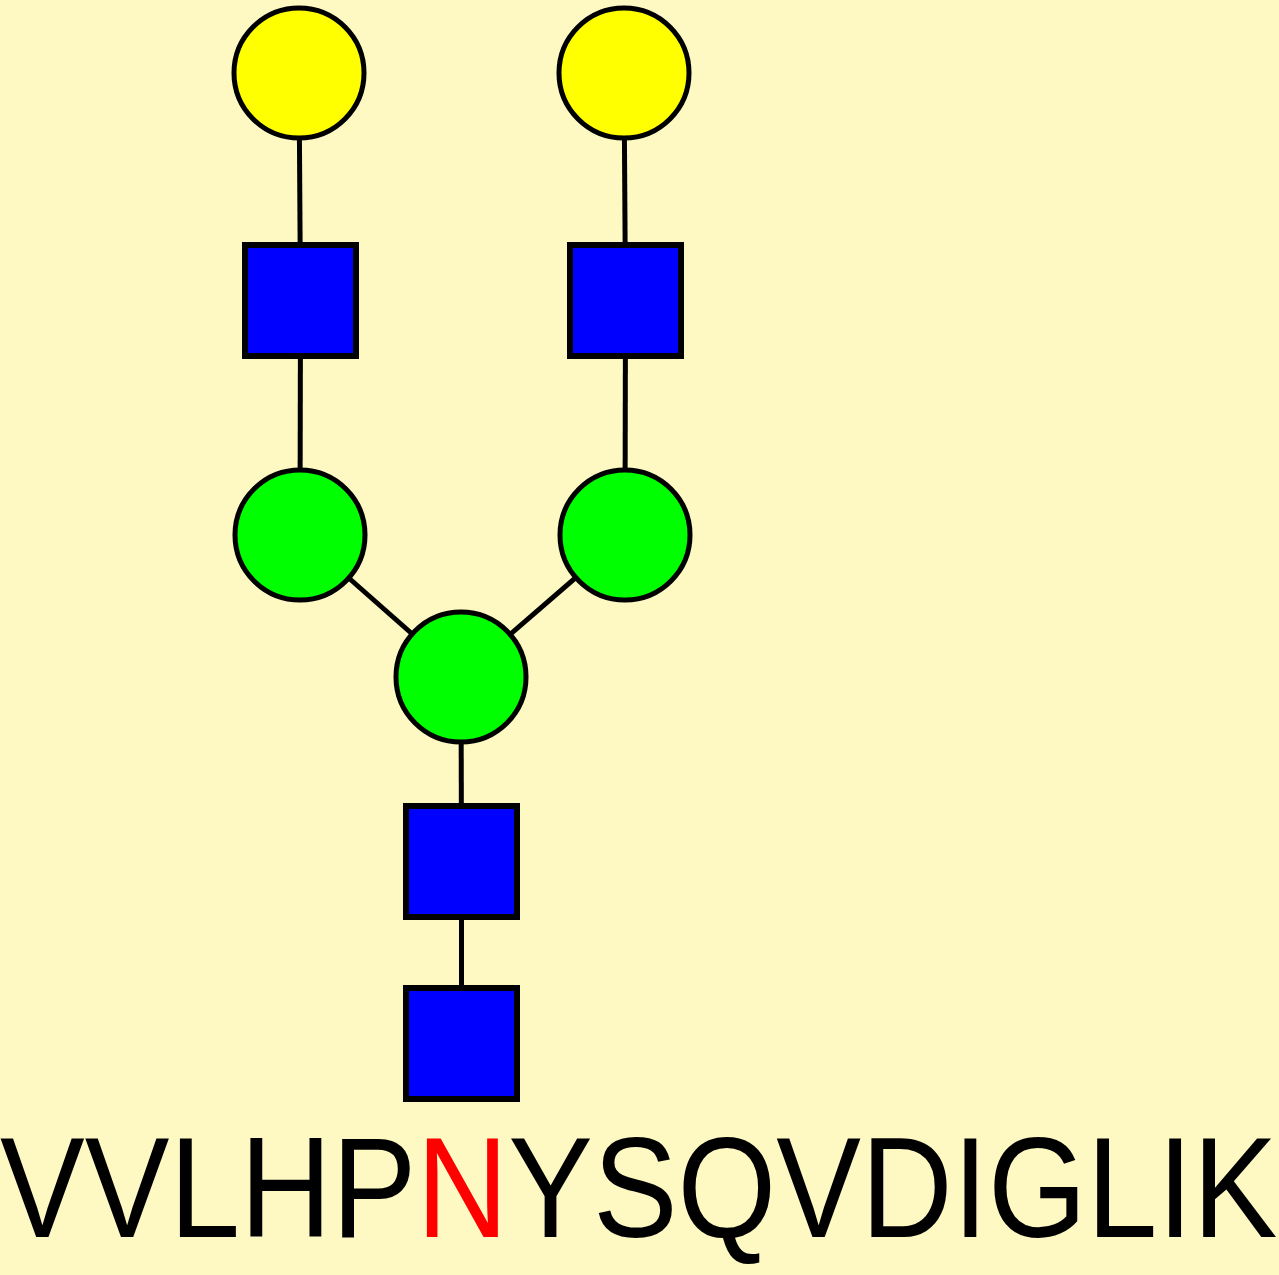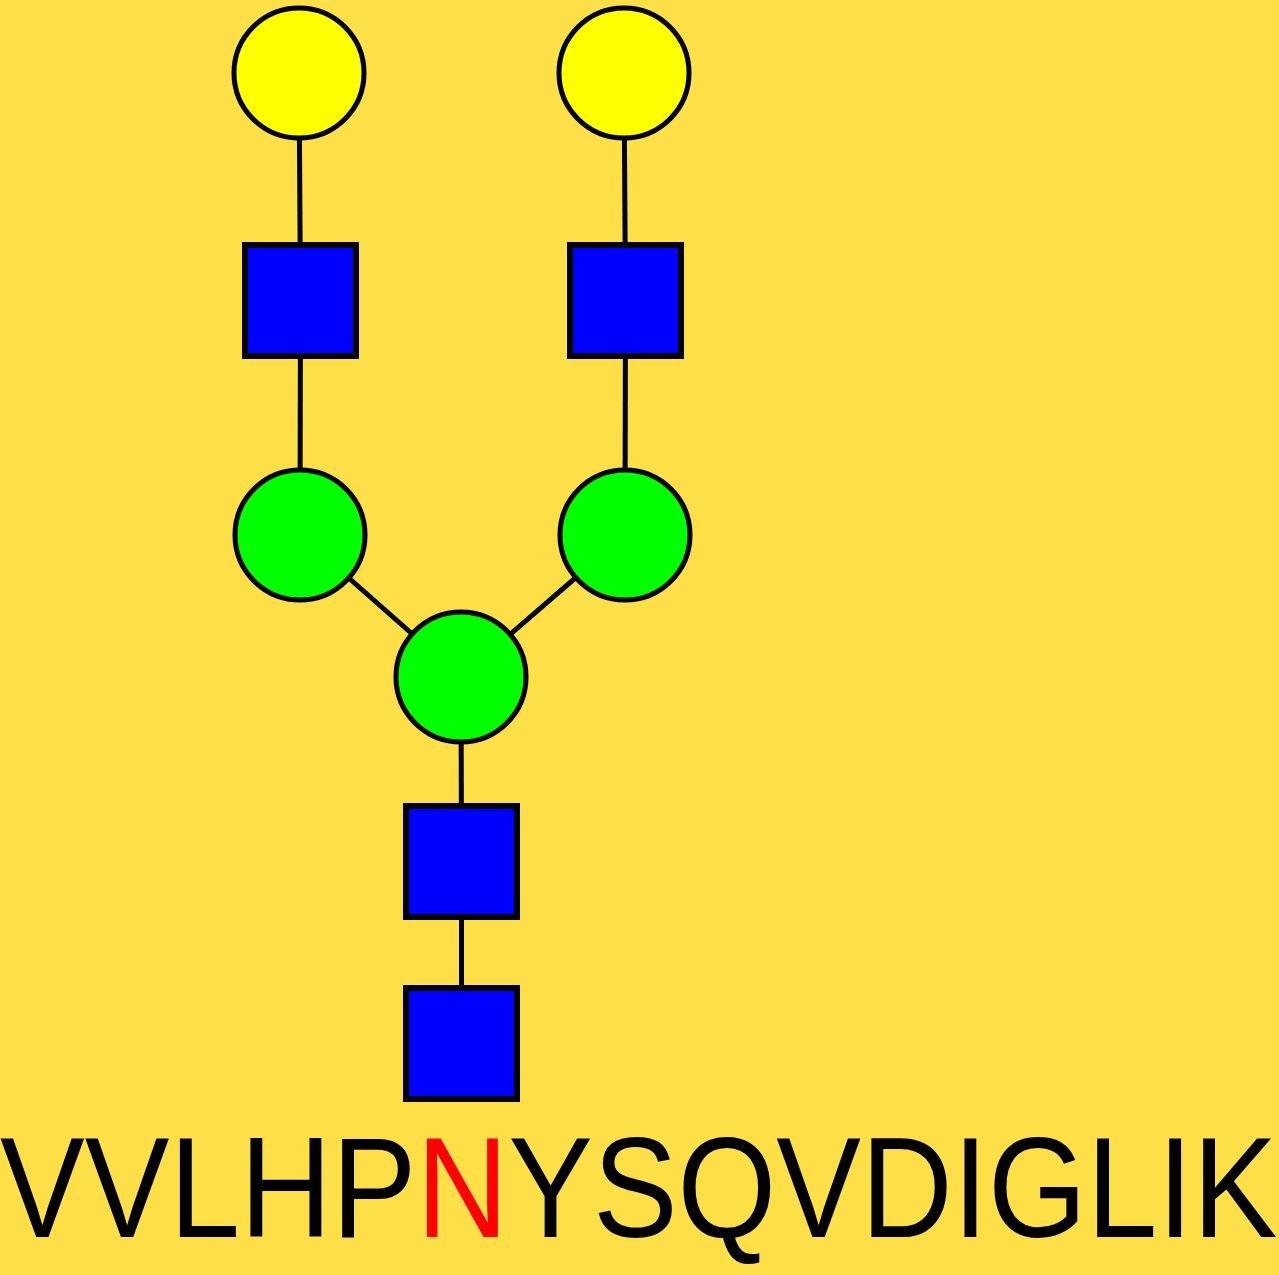--- a/index.html
+++ b/index.html
@@ -4,21 +4,21 @@
 <style>
   html, body {
     margin: 0;
     padding: 0;
     background: #FFFFFF;
   }
   .canvas {
     position: relative;
     width: 1279px;
     height: 1275px;
-    background: #fde047;
+    background: #fef9c3;
     overflow: hidden;
     font-family: "Liberation Sans", sans-serif;
   }
   #glycan {
     position: absolute;
     left: 0;
     top: 0;
   }
   .peptide {
     position: absolute;

